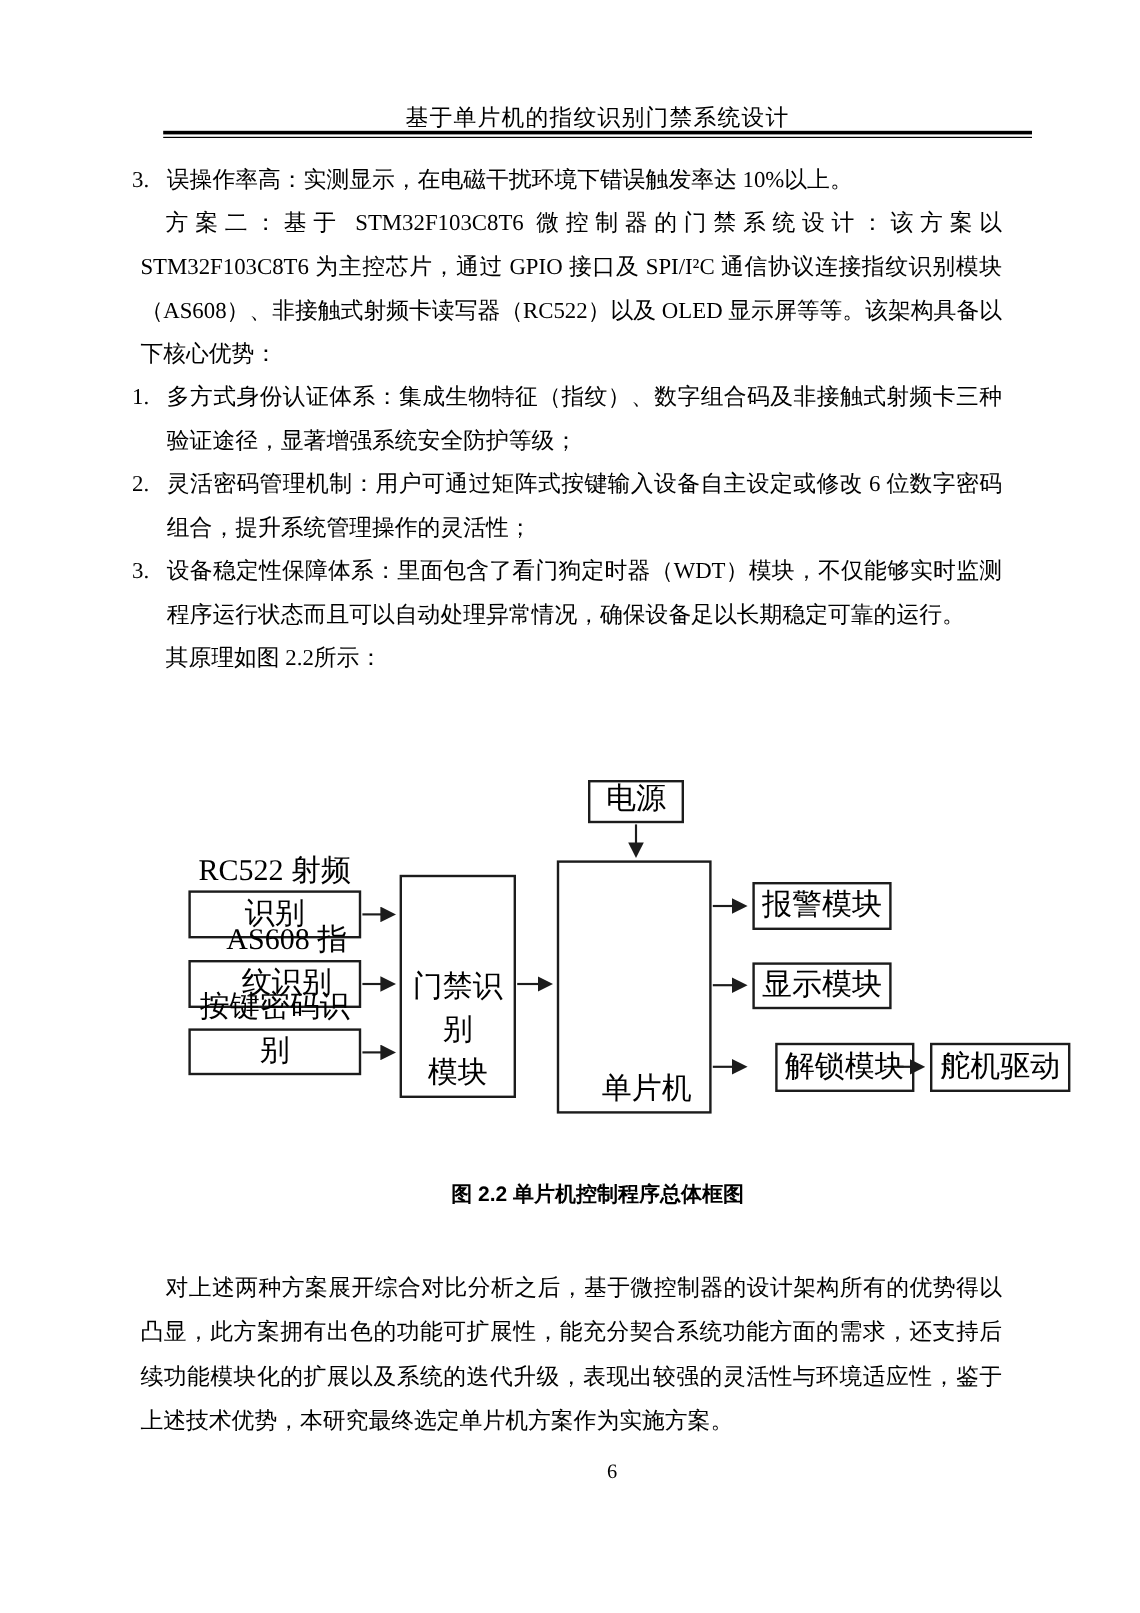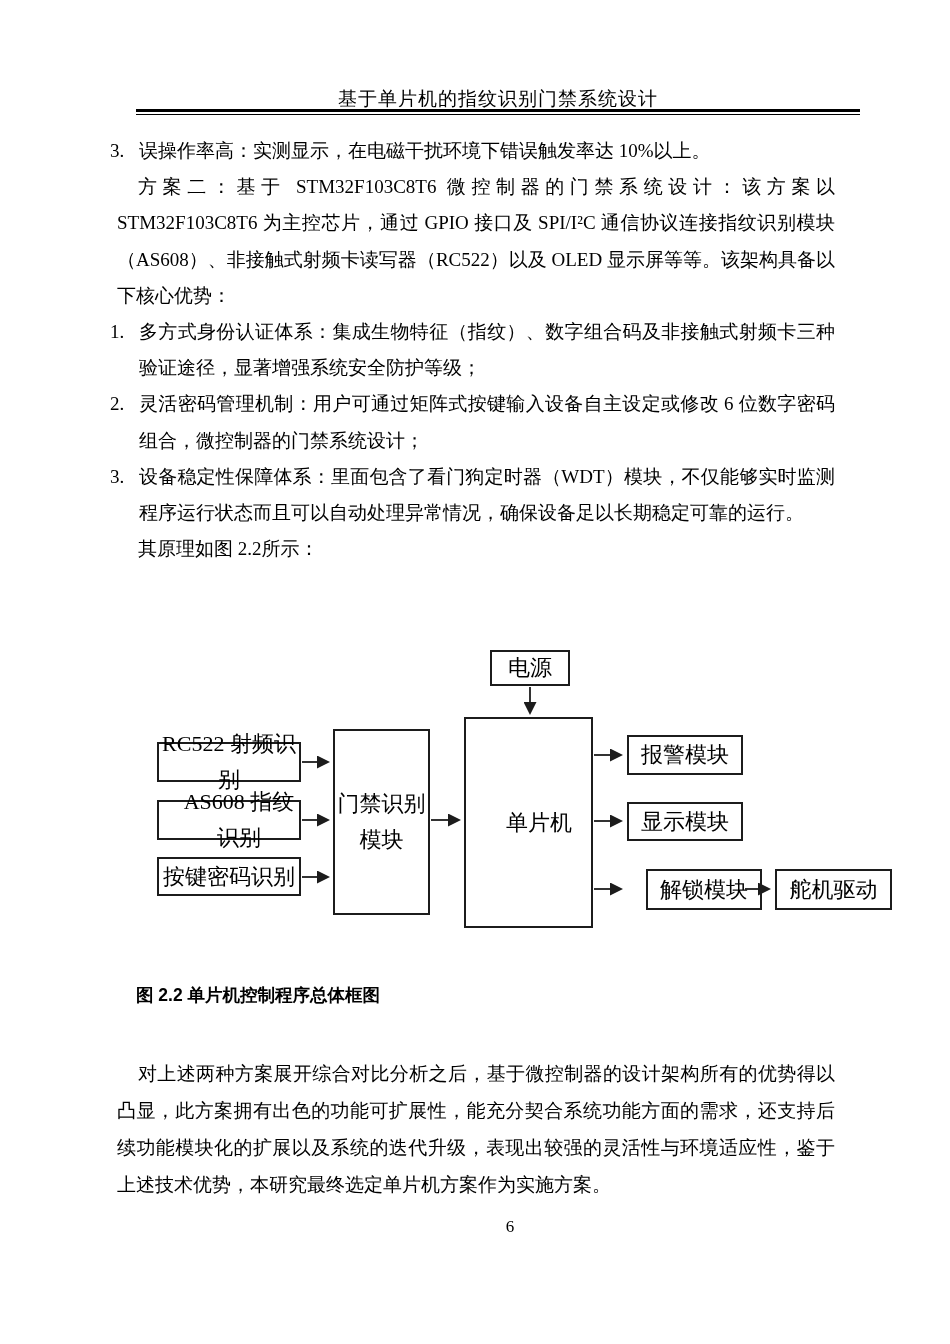--- a/index.html
+++ b/index.html
@@ -24,28 +24,28 @@
   }
   .jl   { text-align:justify; text-align-last:justify; }
   .ind  { text-indent:21px; }
   .cont { padding-left:22px; box-sizing:border-box; }
   .marker { position:absolute; left:-7px; top:0; }
   .ltext  { display:block; margin-left:22px; }
   .ltext.jt { text-align:justify; text-align-last:justify; }
   
   .dbox {
     position:absolute; border:2px solid #1c1c1c; background:#fff;
-    display:flex; align-items:center; justify-content:center;
-    font-size:22px; text-align:center; box-sizing:border-box;
+    display:flex; align-items:flex-end; justify-content:center;
+    font-size:25px; text-align:center; box-sizing:border-box;
   }
   .dbox .lbl { white-space:pre-line; line-height:36px; }
   .arrows { position:absolute; left:0; top:640px; width:950px; height:300px; }
   
   .caption {
-    position:absolute; left:136px; top:985px; width:724px; 
+    position:absolute; left:136px; top:985px; width:724px; text-align:center;
     font-family:"Liberation Sans","DejaVu Sans",sans-serif;
     font-weight:700; font-size:17.5px; line-height:20px;
   }
   .pageno {
     position:absolute; left:136px; top:1217px; width:748px; text-align:center;
     font-size:17px; line-height:20px;
   }
 </style>
 </head>
 <body>
@@ -63,21 +63,21 @@
 <div class="line" style="top:285px">下核心优势：</div>
 <div class="line" style="top:321px">
   <span class="marker">1.</span>
   <span class="ltext jt">多方式身份认证体系：集成生物特征（指纹）、数字组合码及非接触式射频卡三种</span>
 </div>
 <div class="line cont" style="top:357px">验证途径，显著增强系统安全防护等级；</div>
 <div class="line" style="top:393px">
   <span class="marker">2.</span>
   <span class="ltext jt">灵活密码管理机制：用户可通过矩阵式按键输入设备自主设定或修改 6 位数字密码</span>
 </div>
-<div class="line cont" style="top:430px">组合，微控制器的门禁系统设计；</div>
+<div class="line cont" style="top:430px">组合，提升系统管理操作的灵活性；</div>
 <div class="line" style="top:466px">
   <span class="marker">3.</span>
   <span class="ltext jt">设备稳定性保障体系：里面包含了看门狗定时器（WDT）模块，不仅能够实时监测</span>
 </div>
 <div class="line cont" style="top:502px">程序运行状态而且可以自动处理异常情况，确保设备足以长期稳定可靠的运行。</div>
 <div class="line ind" style="top:538px">其原理如图 2.2所示：</div>
 
 <div>
   <div class="dbox" style="left:490px; top:650px; width:80px;  height:36px;">
       <span class="lbl">电源</span>

